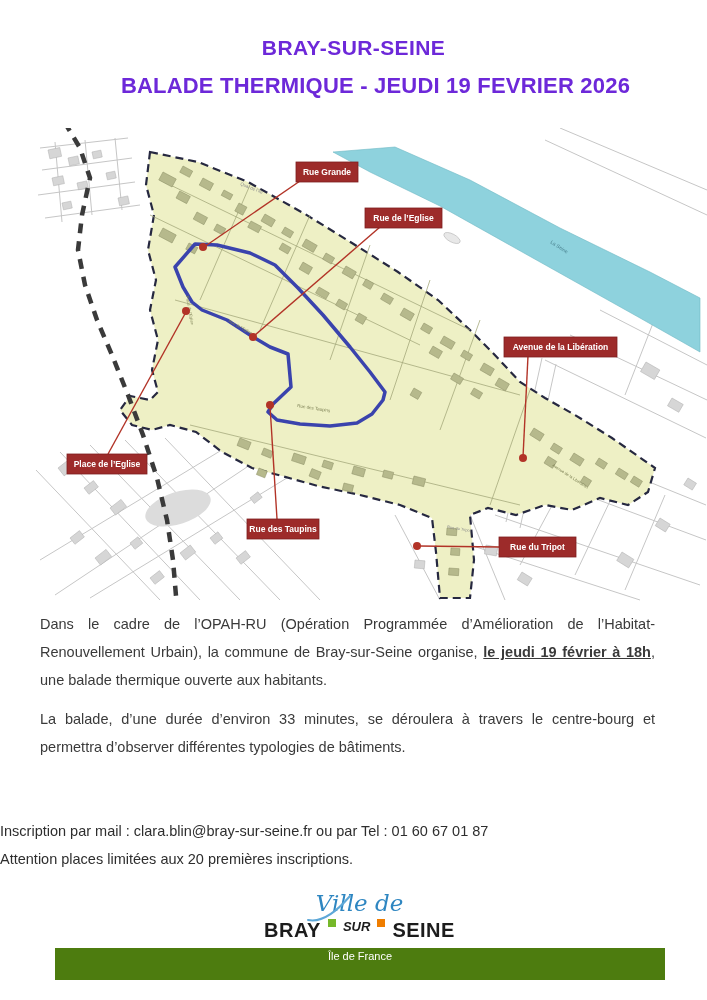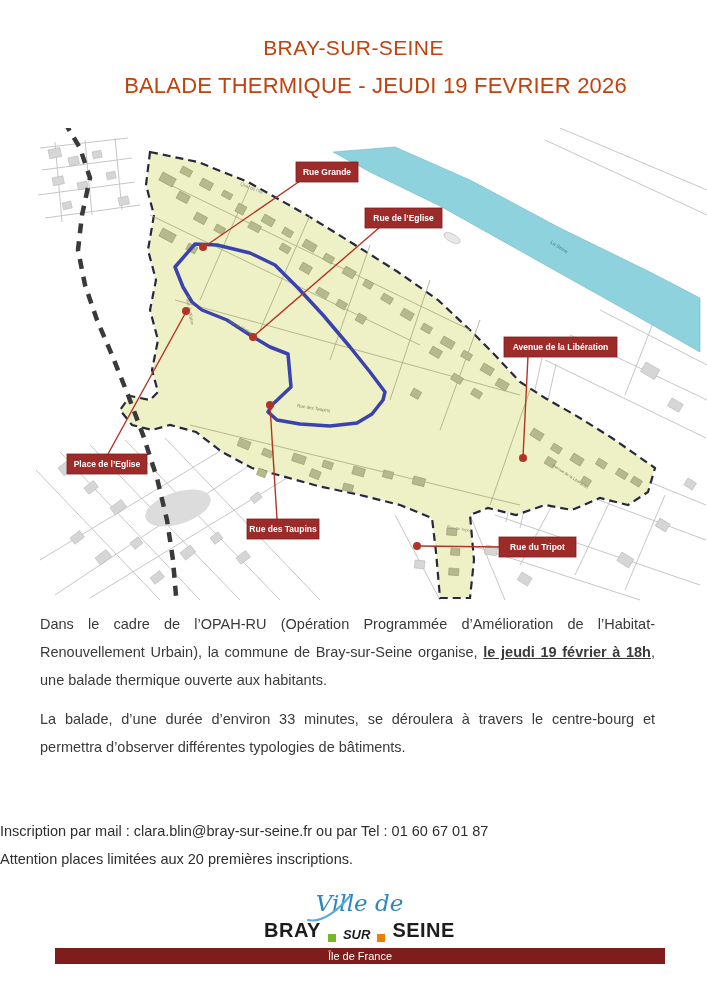--- a/index.html
+++ b/index.html
@@ -1,37 +1,37 @@
 <!DOCTYPE html>
 <html><head>
 <meta charset="utf-8">
 <style>
   html,body{margin:0;padding:0;background:#ffffff;}
   .page{width:707px;height:1000px;position:relative;background:#ffffff;
         font-family:"Liberation Sans",sans-serif;overflow:hidden;}
-  .title{position:absolute;top:36px;left:0;right:0;text-align:center;color:#c2410c;font-weight:normal;}
+  .title{position:absolute;top:36px;left:0;right:0;text-align:center;color:#6d28d9;font-weight:bold;}
   .title .t1{font-size:21px;letter-spacing:.4px;}
   .title .t2{font-size:22px;margin-top:13px;letter-spacing:.2px;padding-left:44px;}
   .map-wrap{position:absolute;top:128px;left:0;width:707px;height:474px;}
   .body-text{position:absolute;top:610px;left:40px;width:627px;color:#3a3a3a;
              font-size:14.5px;line-height:28px;text-align:justify;}
   .body-text p{margin:0 12px 11px 0;}
   .emph{font-weight:bold;text-decoration:underline;}
   .contact{position:absolute;top:817px;left:0;right:0;text-align:left;
            font-size:14.5px;line-height:28px;color:#2e2e2e;}
   .footer{position:absolute;top:890px;left:12px;right:0;text-align:center;}
   .script{font-family:"DejaVu Serif",serif;font-style:italic;font-size:23px;
           color:#2e86c1;line-height:27px;}
   .swoosh{position:absolute;left:292px;top:2px;}
-  .cityline{display:flex;justify-content:center;align-items:flex-end;gap:7px;margin-top:2px;
+  .cityline{display:flex;justify-content:center;align-items:flex-start;gap:7px;margin-top:2px;
             color:#1c1c1c;font-weight:bold;}
   .city-big{font-size:20px;letter-spacing:.5px;}
   .city-small{font-size:13px;font-style:italic;}
   .sq{width:8px;height:8px;display:inline-block;}
-  .region-bar{margin:6px 42px 8px 43px;height:16px;background:#7f1d1d;color:#ffffff;
+  .region-bar{margin:6px 42px 8px 43px;height:32px;background:#4d7c0f;color:#ffffff;
               font-size:11px;line-height:16px;text-align:center;}
 </style>
 </head>
 <body>
 
 <div class="page">
 
   <div class="title">
     <div class="t1">BRAY-SUR-SEINE</div>
     <div class="t2">BALADE THERMIQUE - JEUDI 19 FEVRIER 2026</div>

